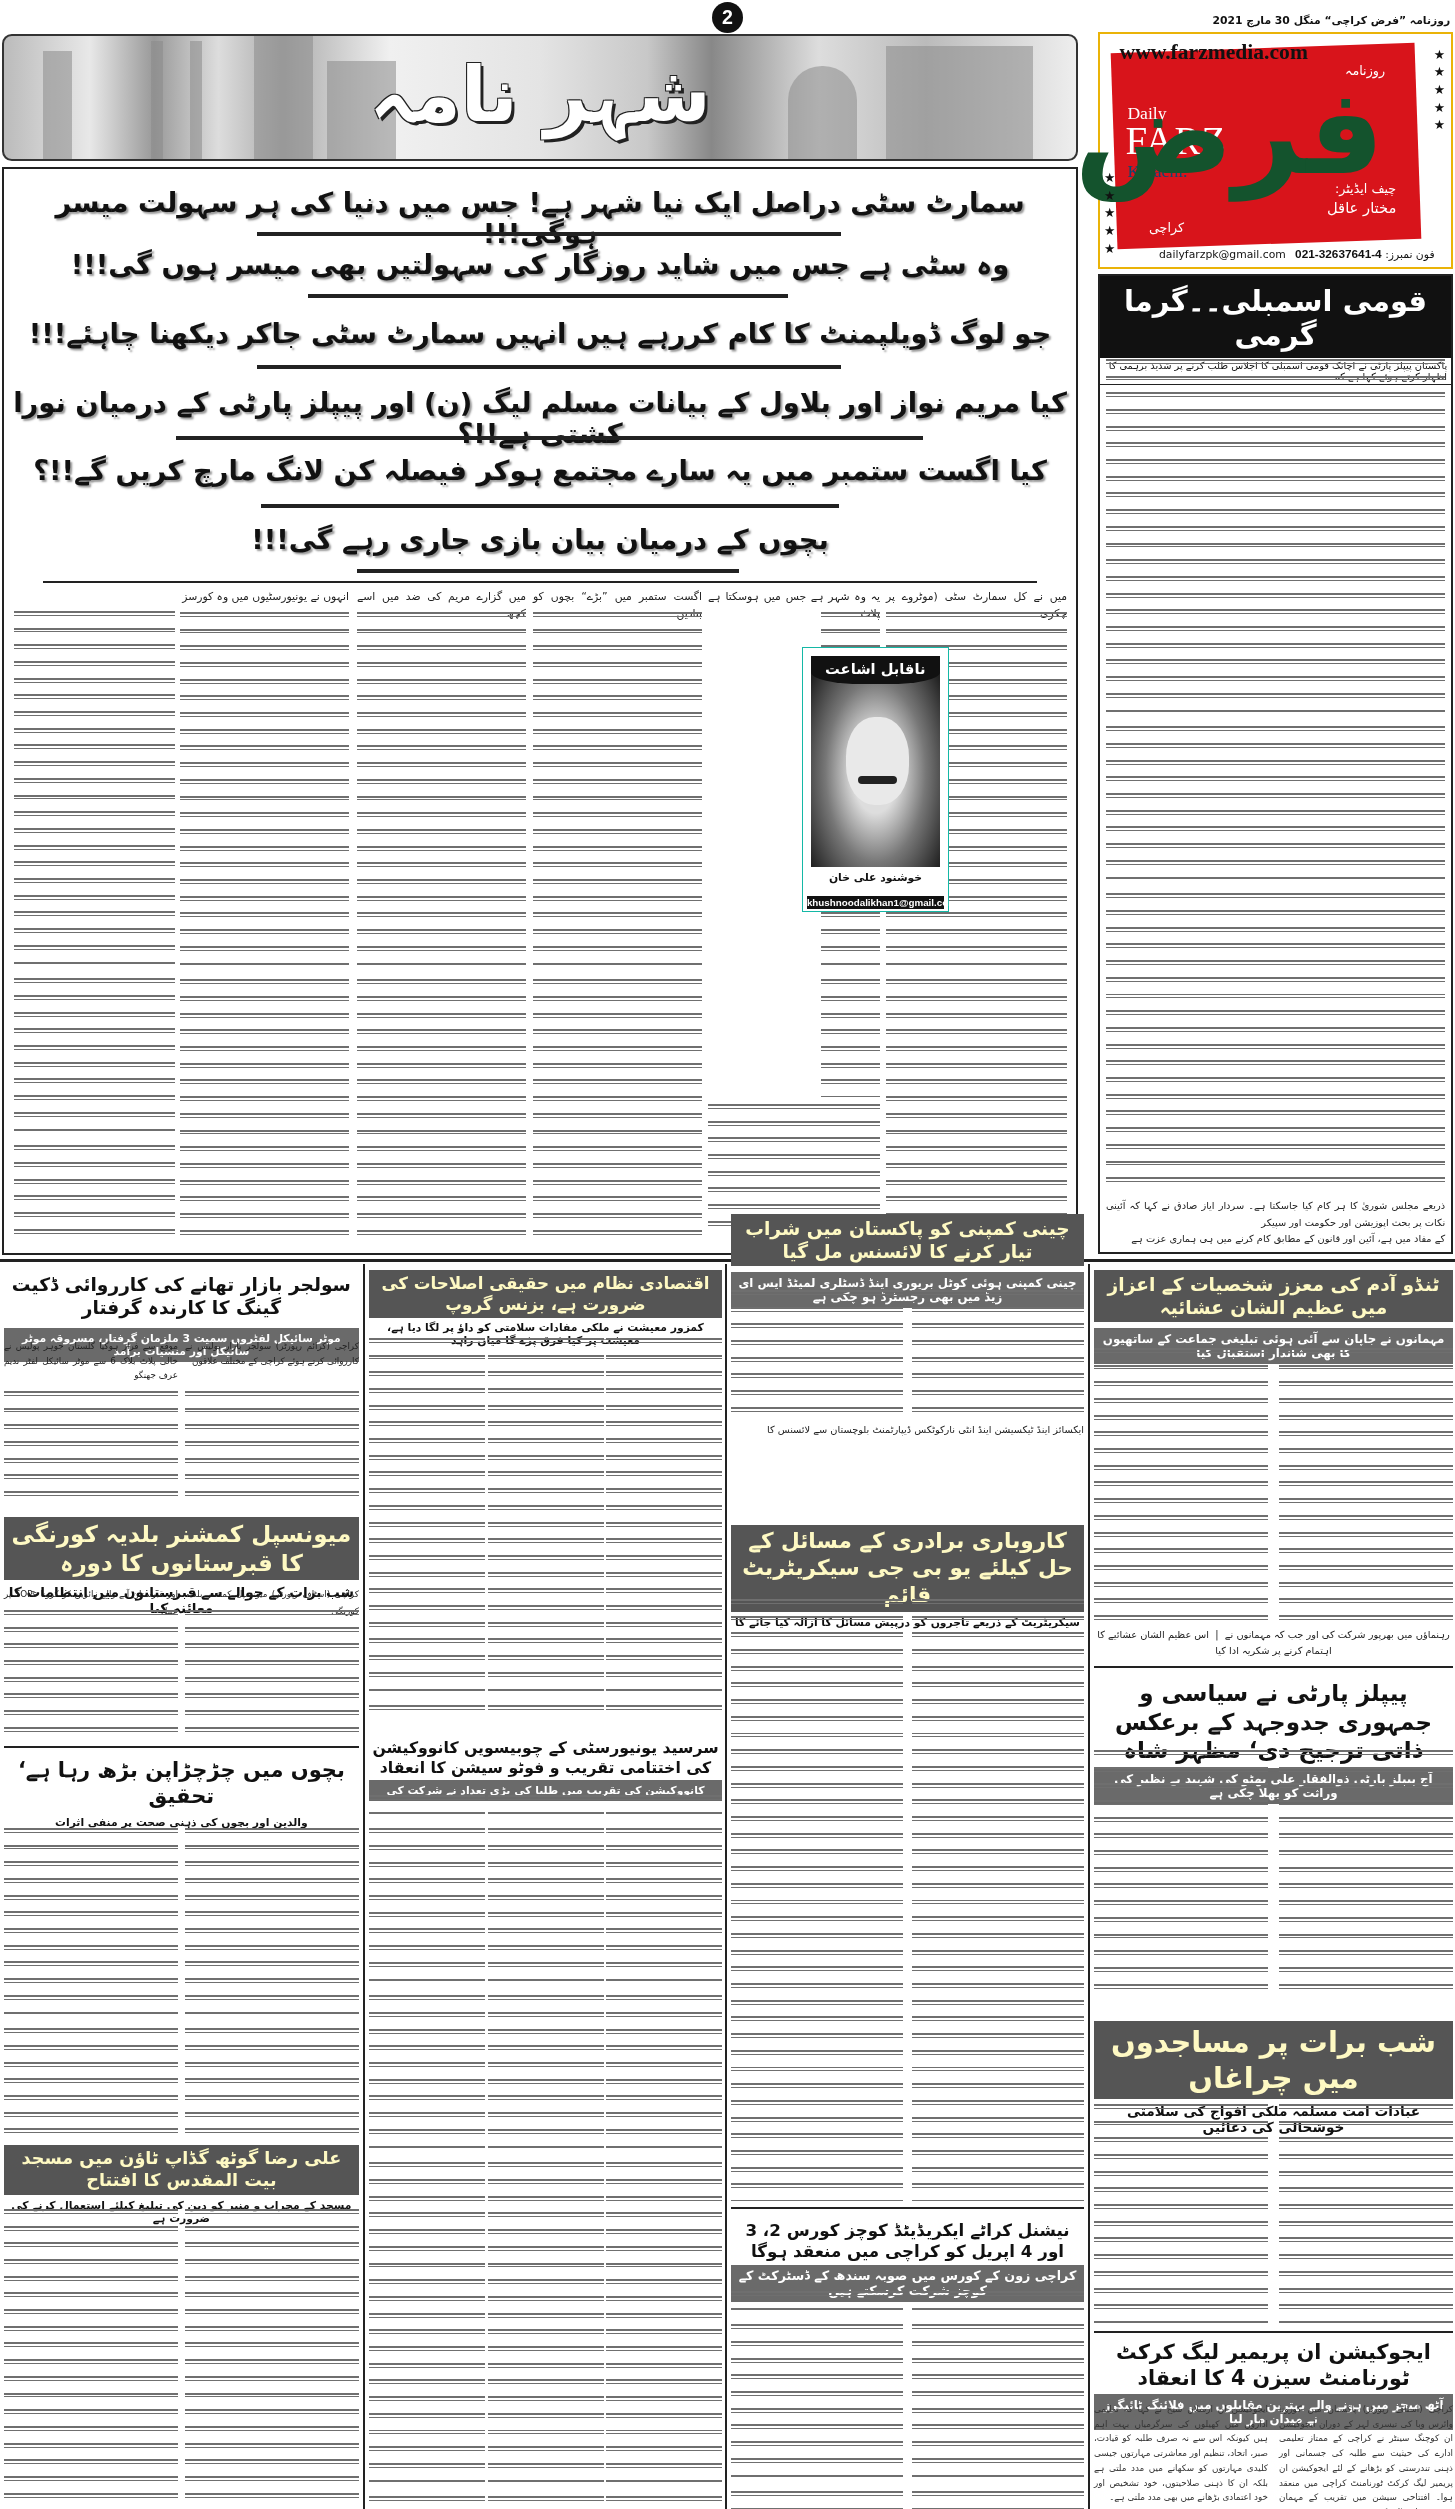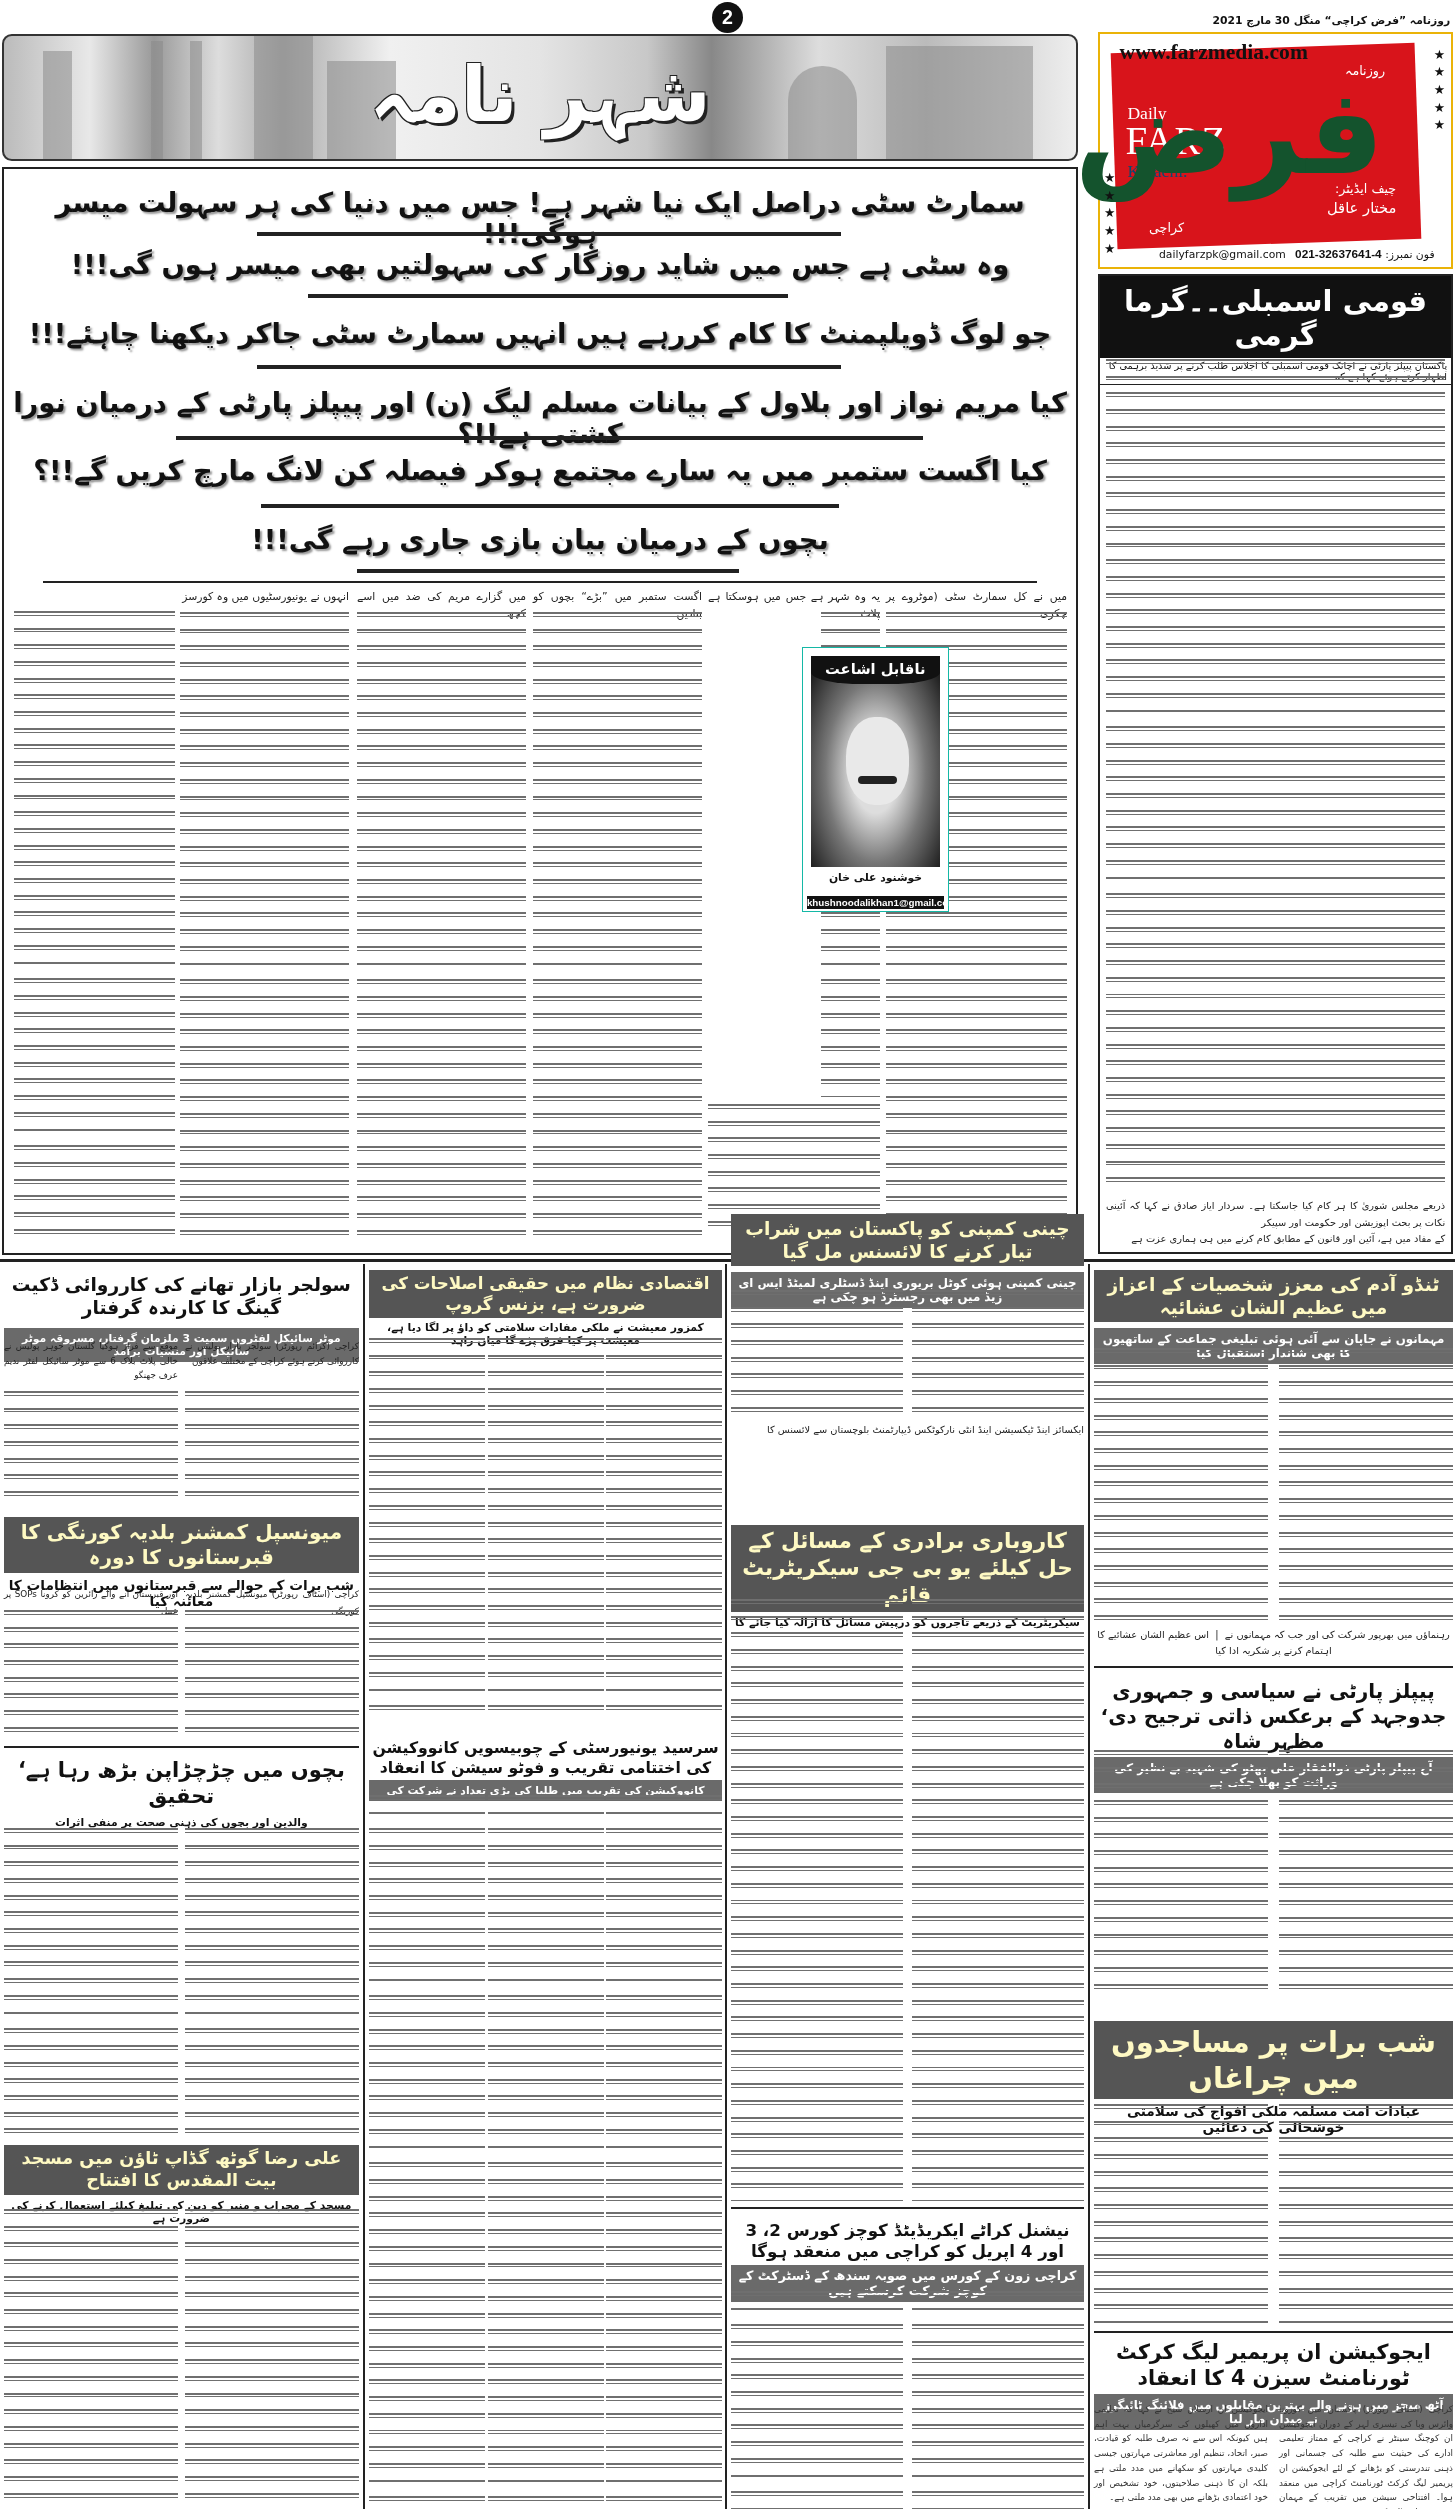--- a/index.html
+++ b/index.html
@@ -50,21 +50,21 @@
   .photo-tag { position: absolute; left: 0; right: 0; top: 0; background: #111; color: #fff; text-align: center; font: bold 14.7px "DejaVu Sans", sans-serif; padding: 3.9px 0 7.8px; border-radius: 0 0 40% 40%; direction: rtl; }
   .photo-face { position: absolute; left: 35px; top: 61px; width: 63px; height: 88px; border-radius: 45%; background: #e9e9e9; }
   .photo-moust { position: absolute; left: 47px; top: 120px; width: 39px; height: 7.8px; border-radius: 3.9px; background: #222; }
   .author { position: absolute; left: 0; right: 0; top: 223px; text-align: center; font: bold 10.8px "DejaVu Sans", sans-serif; direction: rtl; }
   .email { position: absolute; left: 3.9px; right: 3.9px; bottom: 2px; background: #111; color: #fff; text-align: center; font: bold 9.8px "Liberation Sans", sans-serif; padding: 1px 0; }
 
   
   .lower-rule { left: 0; top: 1259px; width: 1456px; height: 2.9px; background: #222; }
   .section { position: absolute; }
   .news-head { font: bold 18.6px "DejaVu Sans", sans-serif; direction: rtl; text-align: center; line-height: 1.25; padding: 2.9px 2px; }
-  .news-head.big { font-size: 20px; }
+  .news-head.big { font-size: 23px; }
   .news-head.dark { background: #555; color: #fef9c3; }
   .sub-head { background: #6a6a6a; color: #fff; font: bold 11.8px "DejaVu Sans", sans-serif; direction: rtl; text-align: center; padding: 3.9px 2px; }
   .sub-head.plain { background: #fff; color: #111; font-size: 13.7px; }
   .hr { position: absolute; left: 0; right: 0; height: 2px; background: #222; }
   .vsep { position: absolute; top: 1264px; bottom: 0; width: 2px; background: #222; }
 </style>
 </head>
 <body>
 
 <div class="abs page-num">2</div>

